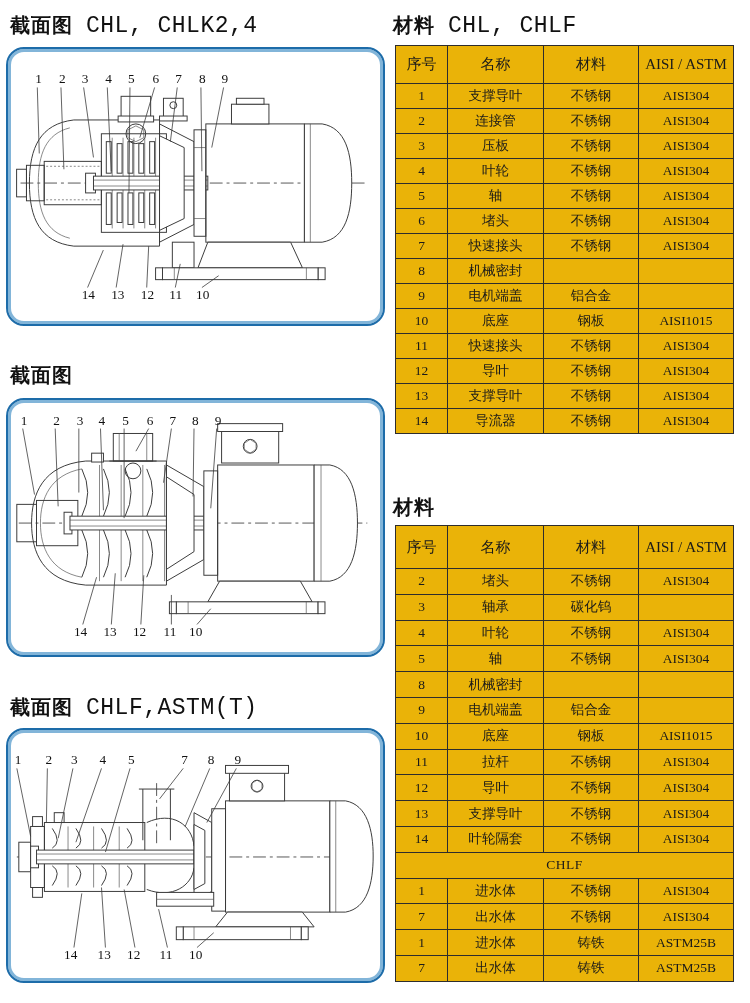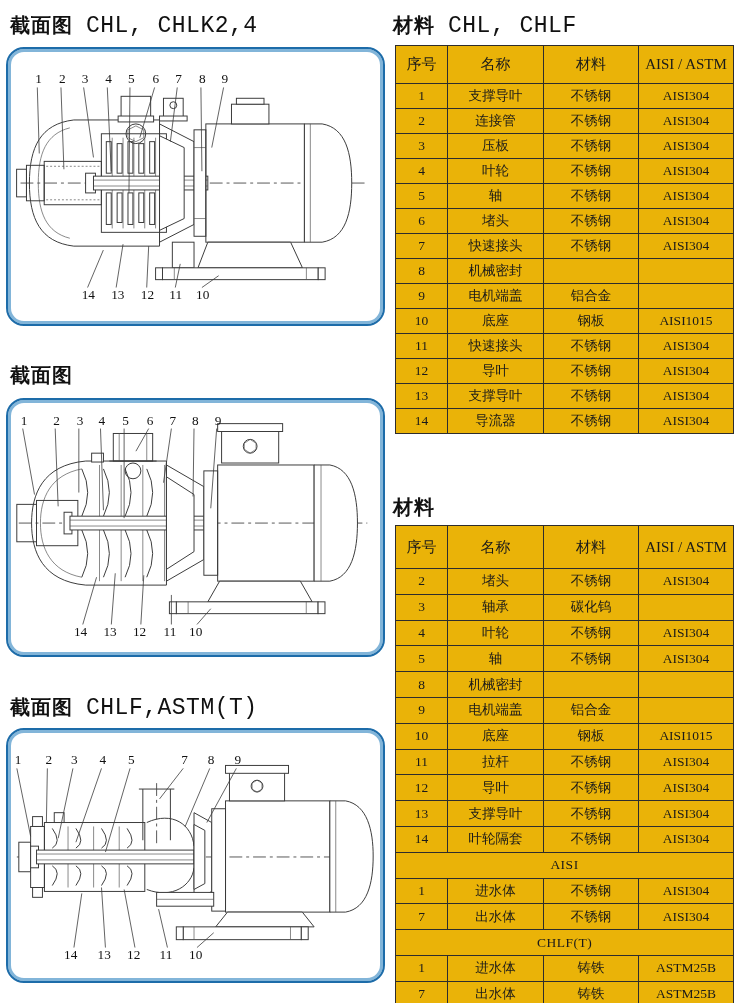--- a/index.html
+++ b/index.html
@@ -555,36 +555,33 @@
             <td class="col-mat">不锈钢</td>
             <td class="col-aisi">AISI304</td>
           </tr>
           <tr>
             <td class="col-no">14</td>
             <td class="col-name">叶轮隔套</td>
             <td class="col-mat">不锈钢</td>
             <td class="col-aisi">AISI304</td>
           </tr>
           <tr>
-            <td colspan="4" class="group-label">AISI</td>
+            <td colspan="4" class="group-label">CHLF</td>
           </tr>
           <tr>
             <td class="col-no">1</td>
             <td class="col-name">进水体</td>
             <td class="col-mat">不锈钢</td>
             <td class="col-aisi">AISI304</td>
           </tr>
           <tr>
             <td class="col-no">7</td>
             <td class="col-name">出水体</td>
             <td class="col-mat">不锈钢</td>
             <td class="col-aisi">AISI304</td>
-          </tr>
-          <tr>
-            <td colspan="4" class="group-label">CHLF(T)</td>
           </tr>
           <tr>
             <td class="col-no">1</td>
             <td class="col-name">进水体</td>
             <td class="col-mat">铸铁</td>
             <td class="col-aisi">ASTM25B</td>
           </tr>
           <tr>
             <td class="col-no">7</td>
             <td class="col-name">出水体</td>

